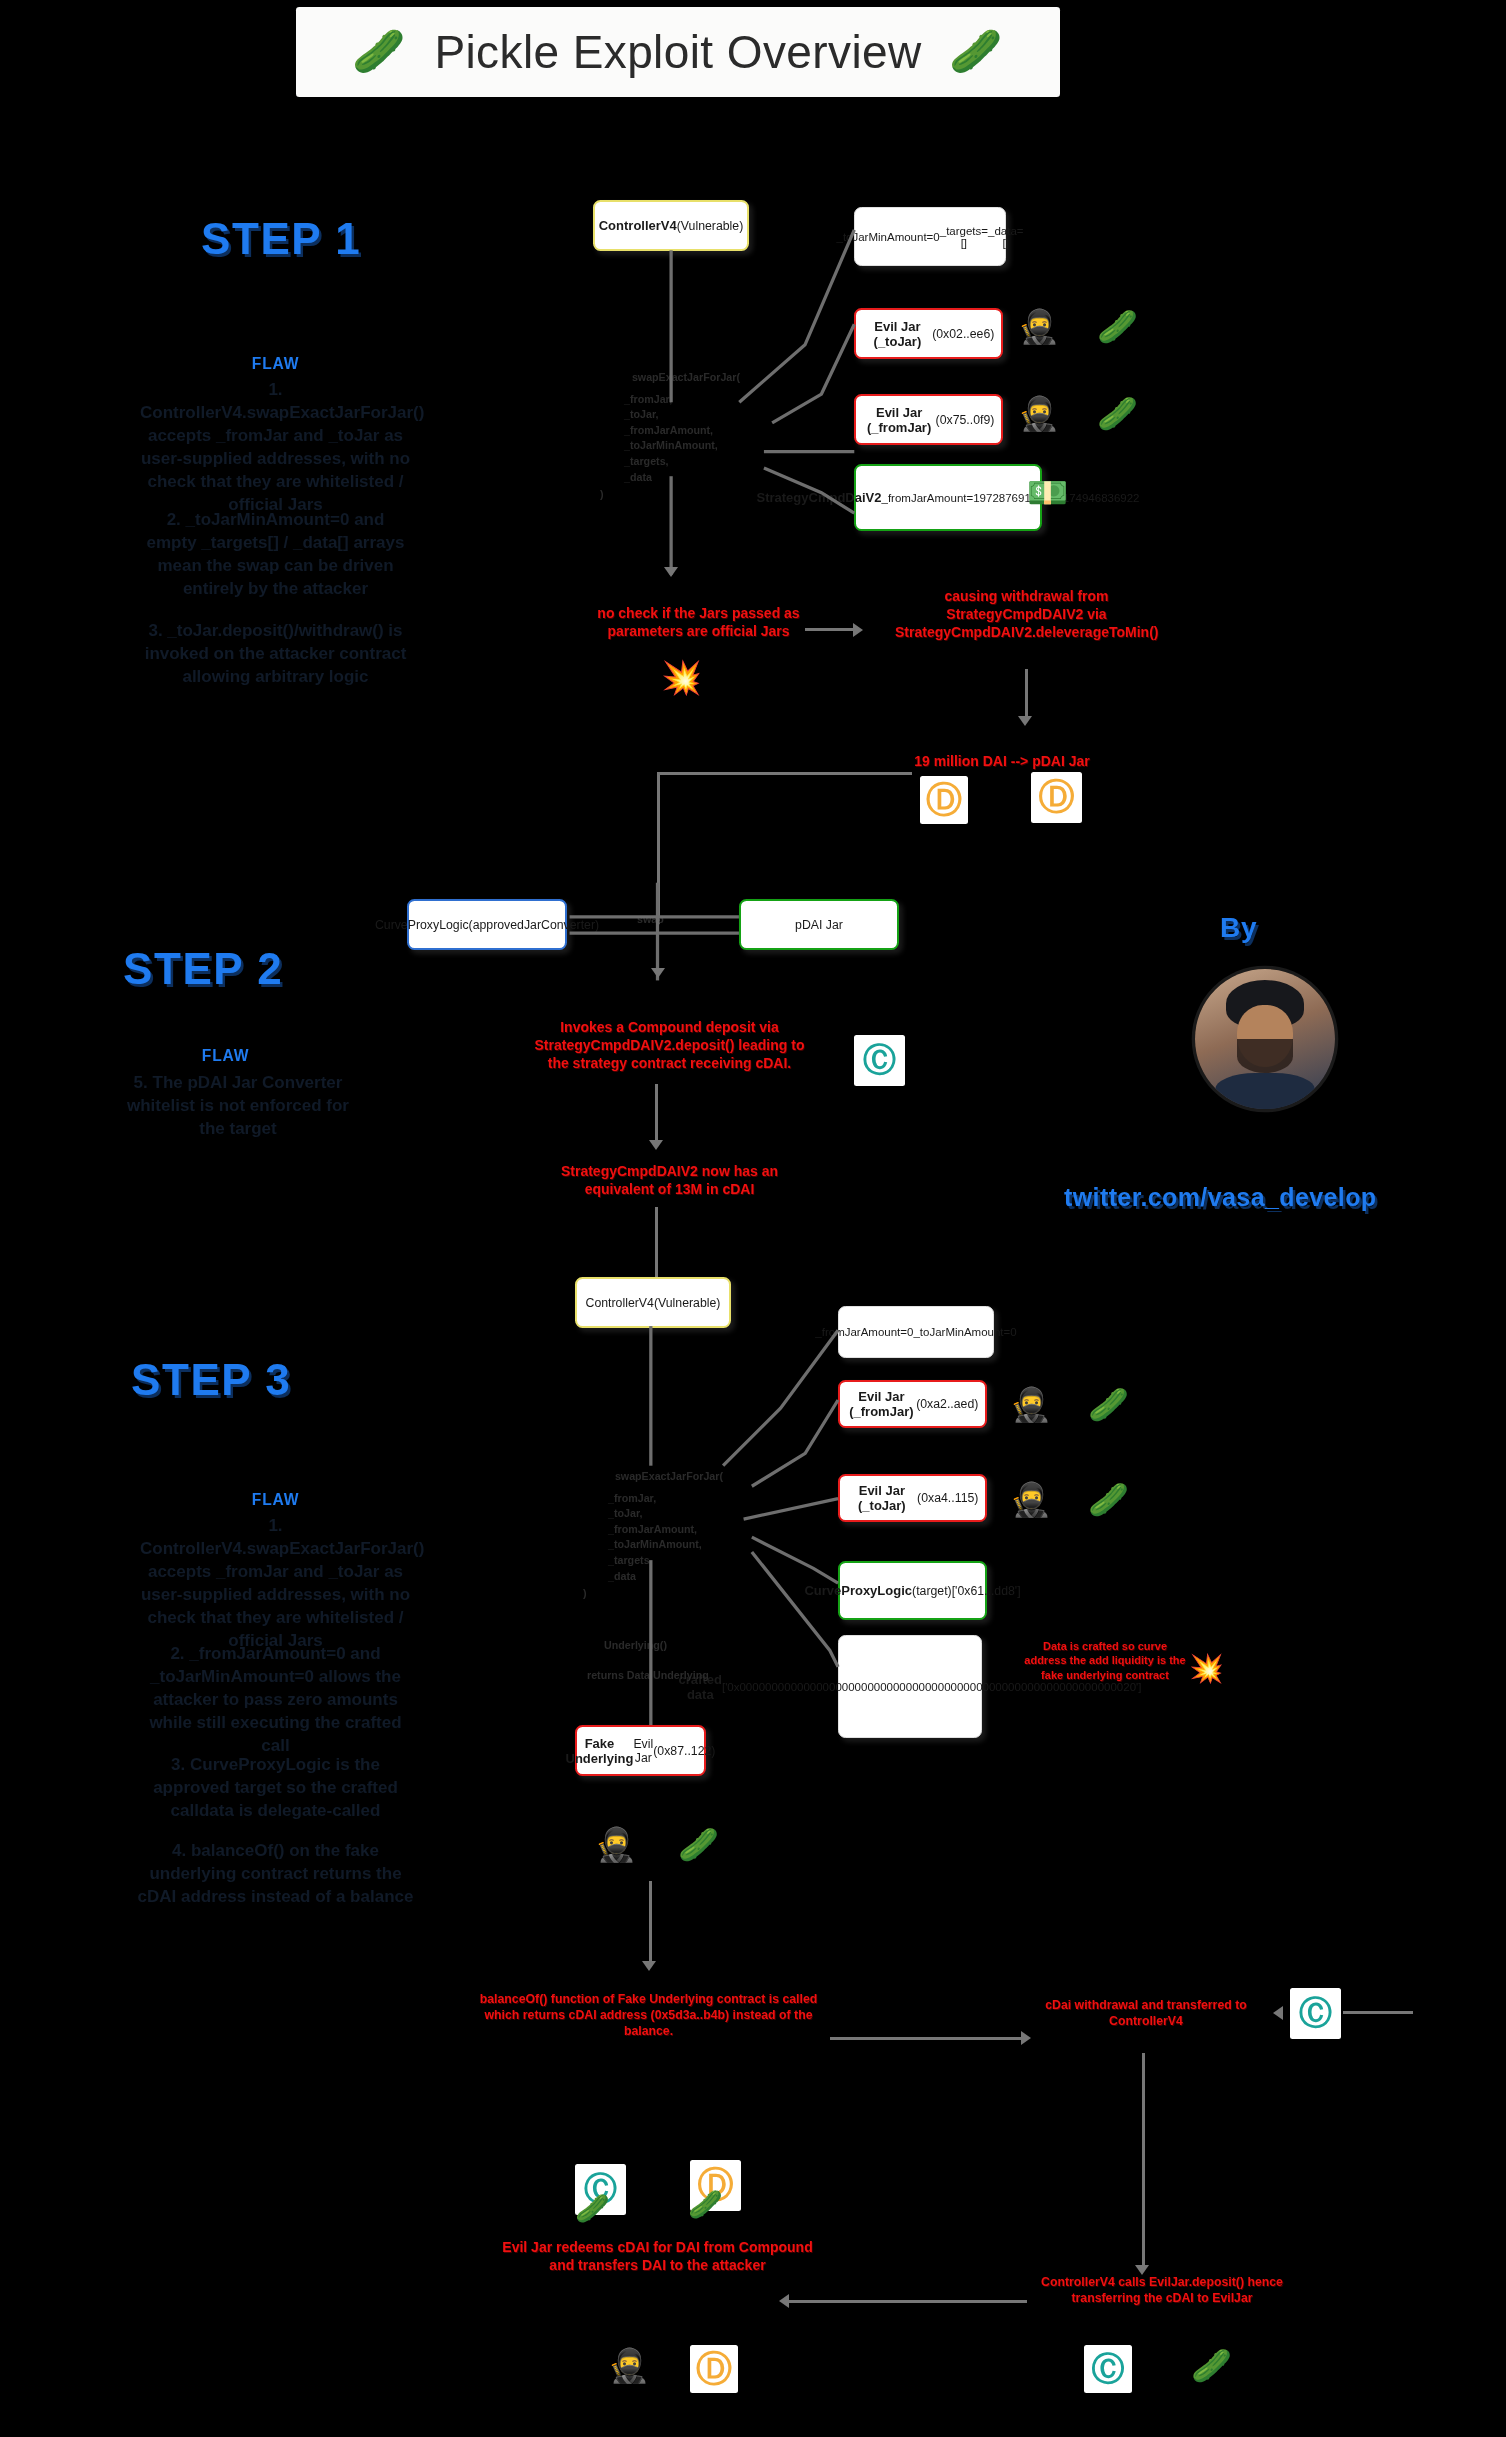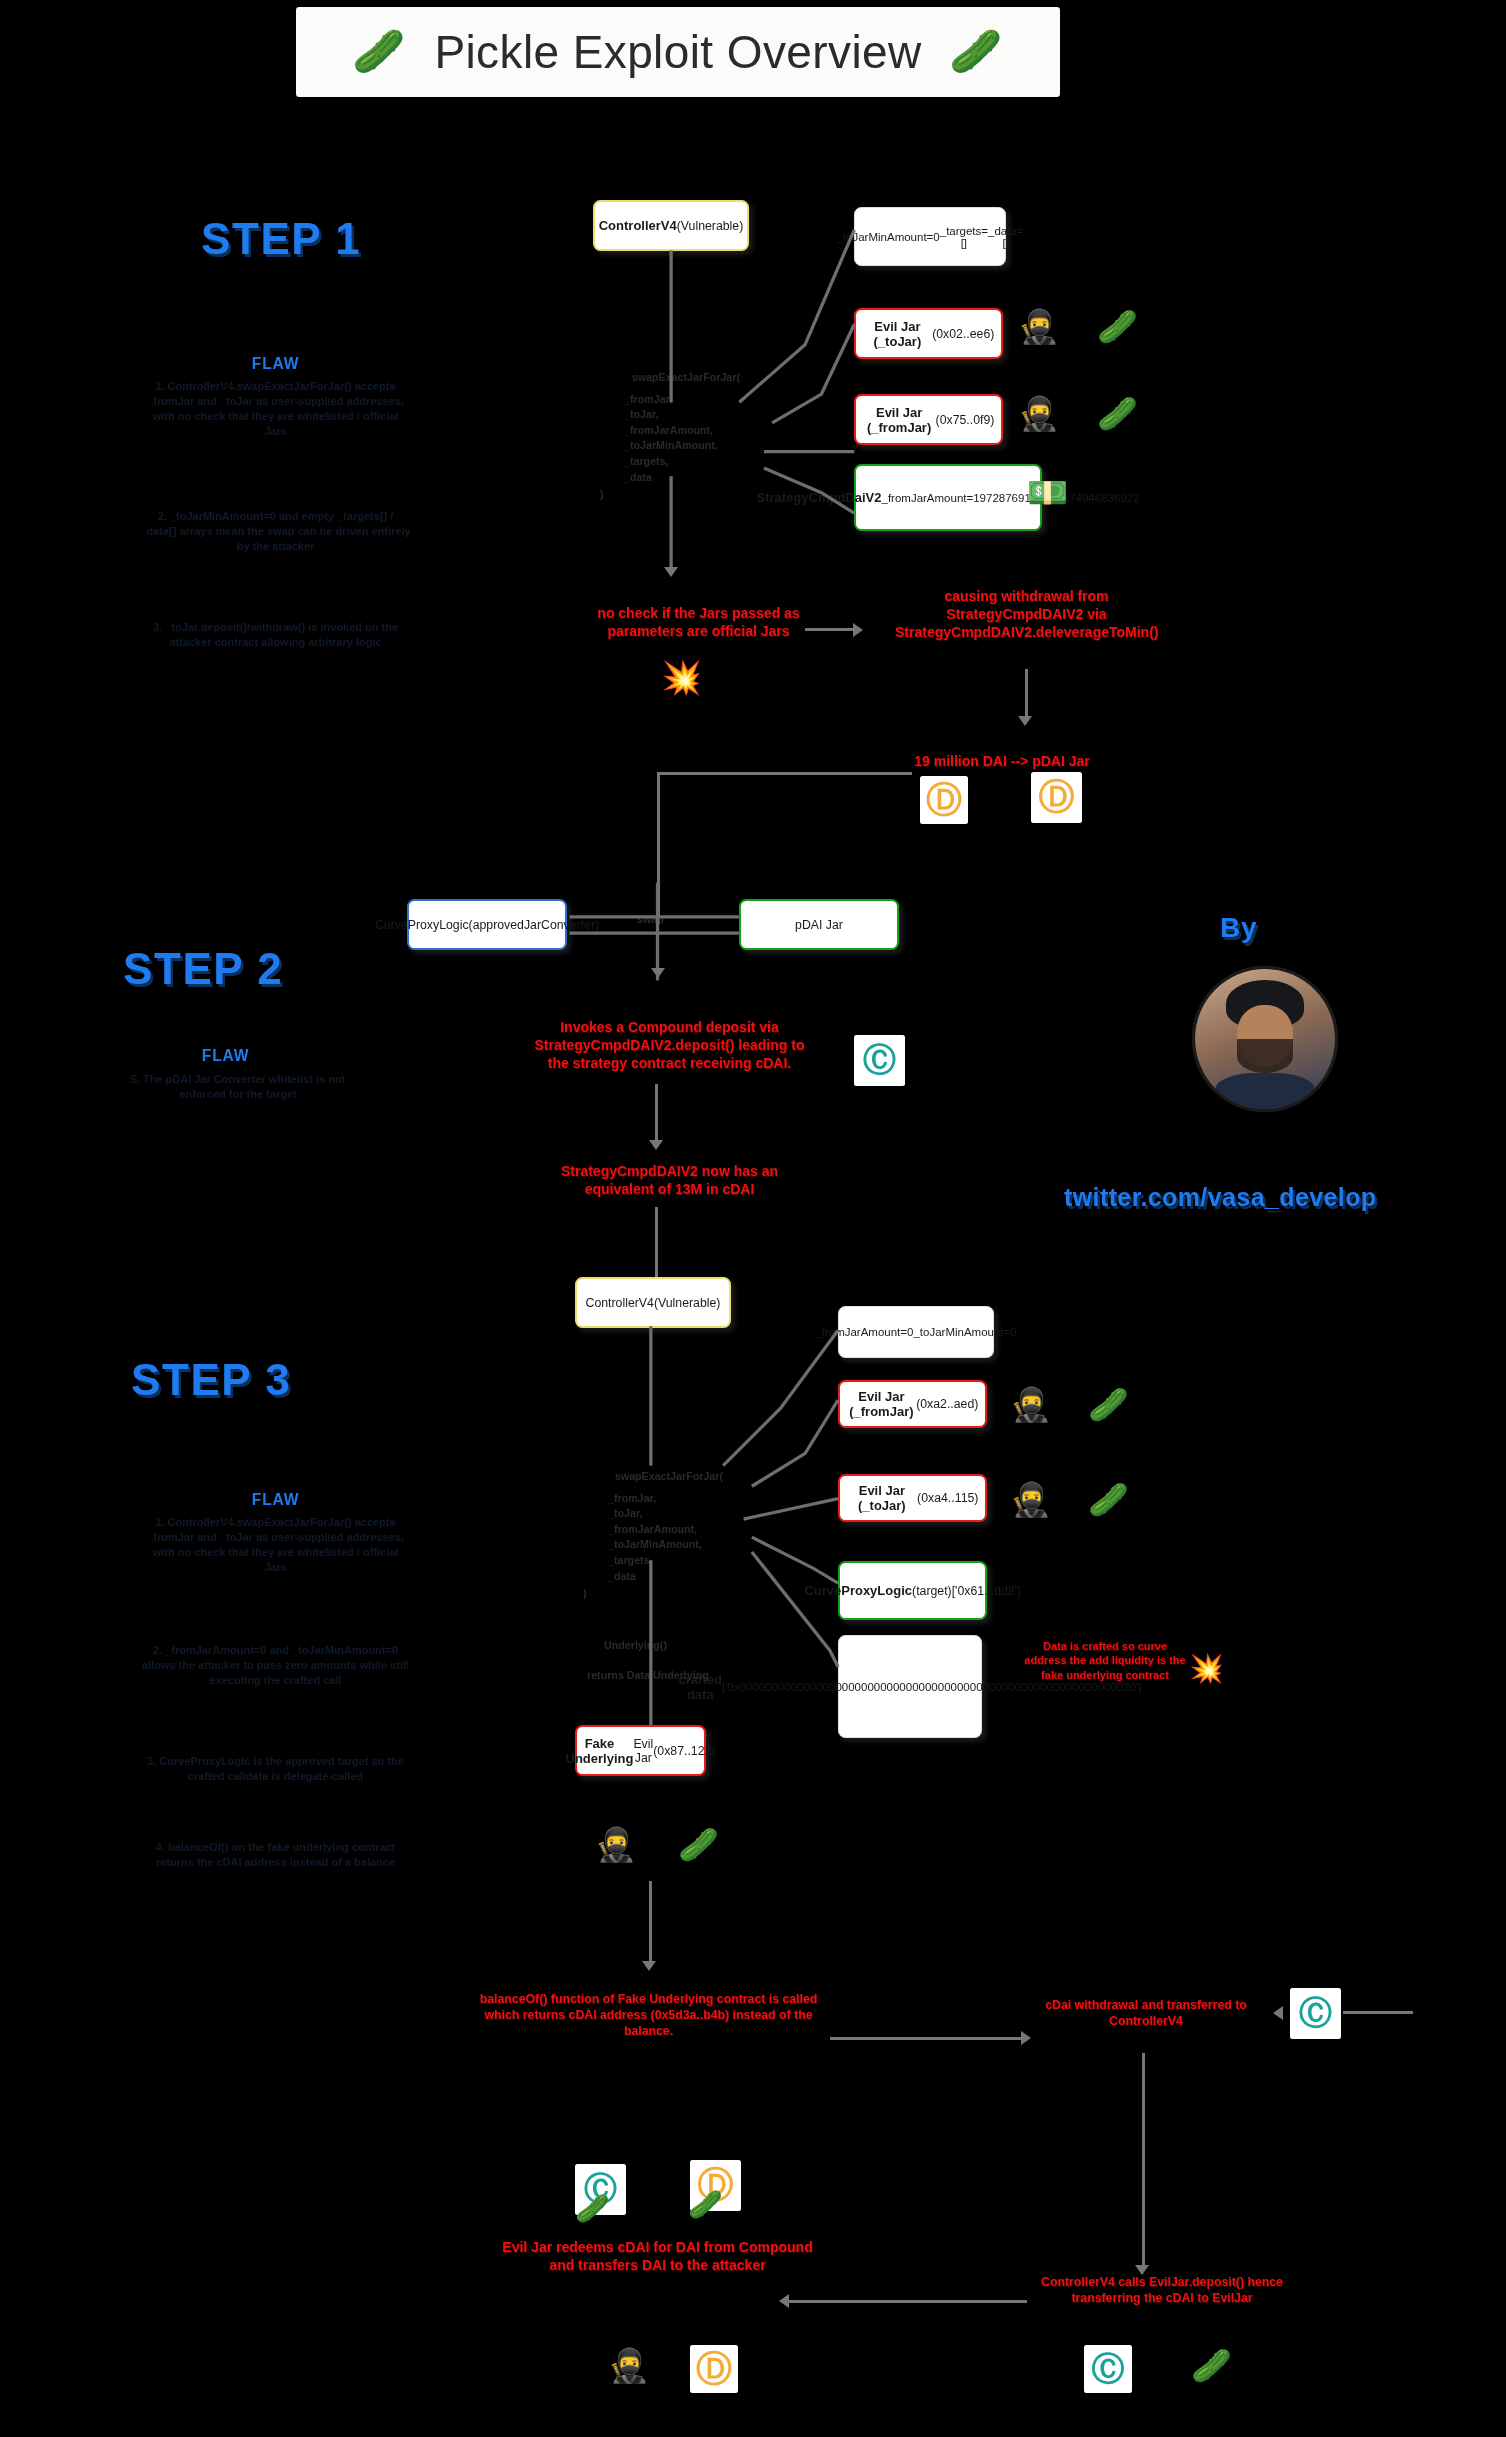--- a/index.html
+++ b/index.html
@@ -7,21 +7,21 @@
   .abs{position:absolute;}
   
   #title-bar{left:296px;top:6.6px;width:764px;height:90px;background:#fbfbfa;border-radius:3.3px;
     box-shadow:0 2.5px 8.2px rgba(0,0,0,.6);display:flex;align-items:center;justify-content:center;gap:28px;}
   #title-bar .ttl{font-size:46px;color:#2b2b2b;font-family:"Liberation Sans",sans-serif;letter-spacing:0.4px;}
   .jar{font-size:43px;line-height:1;}
   
   .step-head{color:#1f7bf0;font-weight:bold;font-size:44px;letter-spacing:1.6px;
     text-shadow:2.5px 2.5px 0 #0c2f5e;font-family:"Liberation Sans",sans-serif;}
   .flaw-head{color:#1f7bf0;font-weight:bold;font-size:15.6px;letter-spacing:0.8px;text-align:center;}
-  .dark-para{color:#101a28;font-size:11px;line-height:1.35;text-align:center;font-weight:bold;}
+  .dark-para{color:#101a28;font-size:17px;line-height:1.35;text-align:center;font-weight:bold;}
   
   .box{background:#ffffff;border-radius:7.4px;text-align:center;
       display:flex;flex-direction:row;align-items:center;justify-content:center;
       box-shadow:3.3px 3.3px 5px rgba(255,255,255,.10);color:#1a1a1a;padding:5px 6.6px;box-sizing:border-box;}
   .box .b1{font-weight:bold;font-size:13px;}
   .box .b2{font-size:12.3px;}
   .box .b3{font-size:11.5px;}
   .bd-yellow{border:2.1px solid #e8e06a;}
   .bd-red{border:2.1px solid #e81c1c;}
   .bd-green{border:2.1px solid #15a215;}

